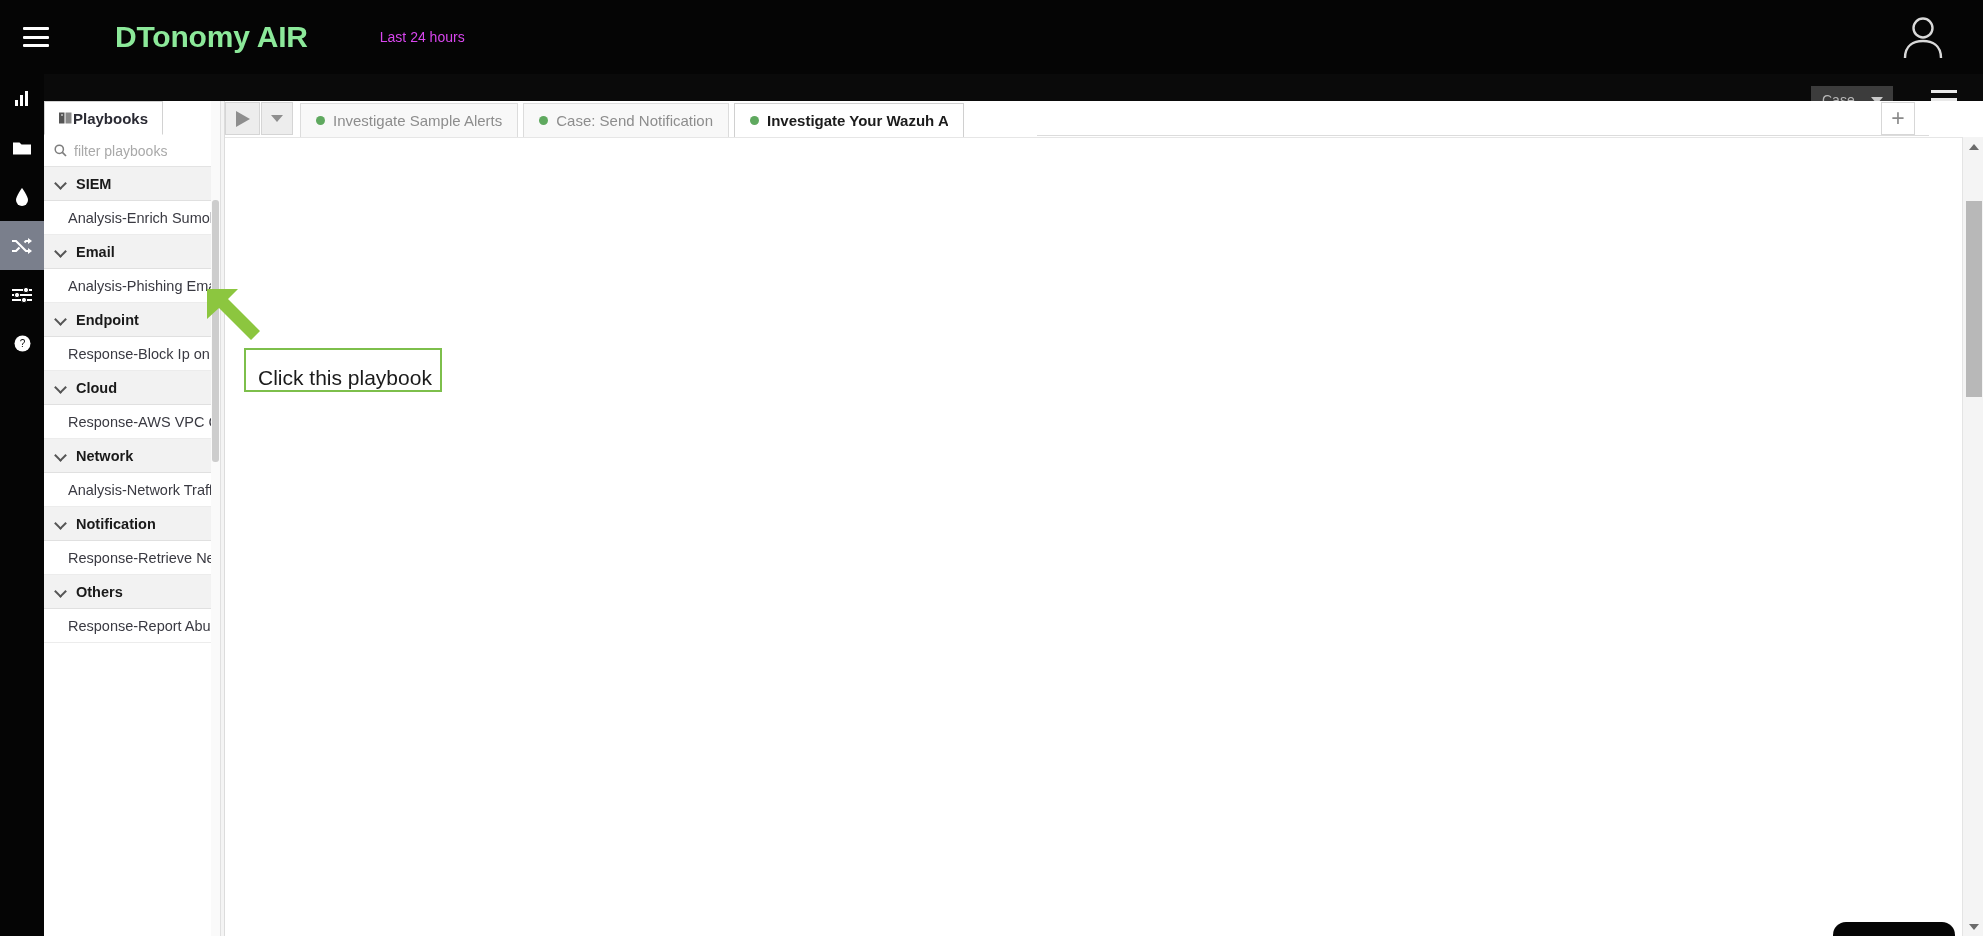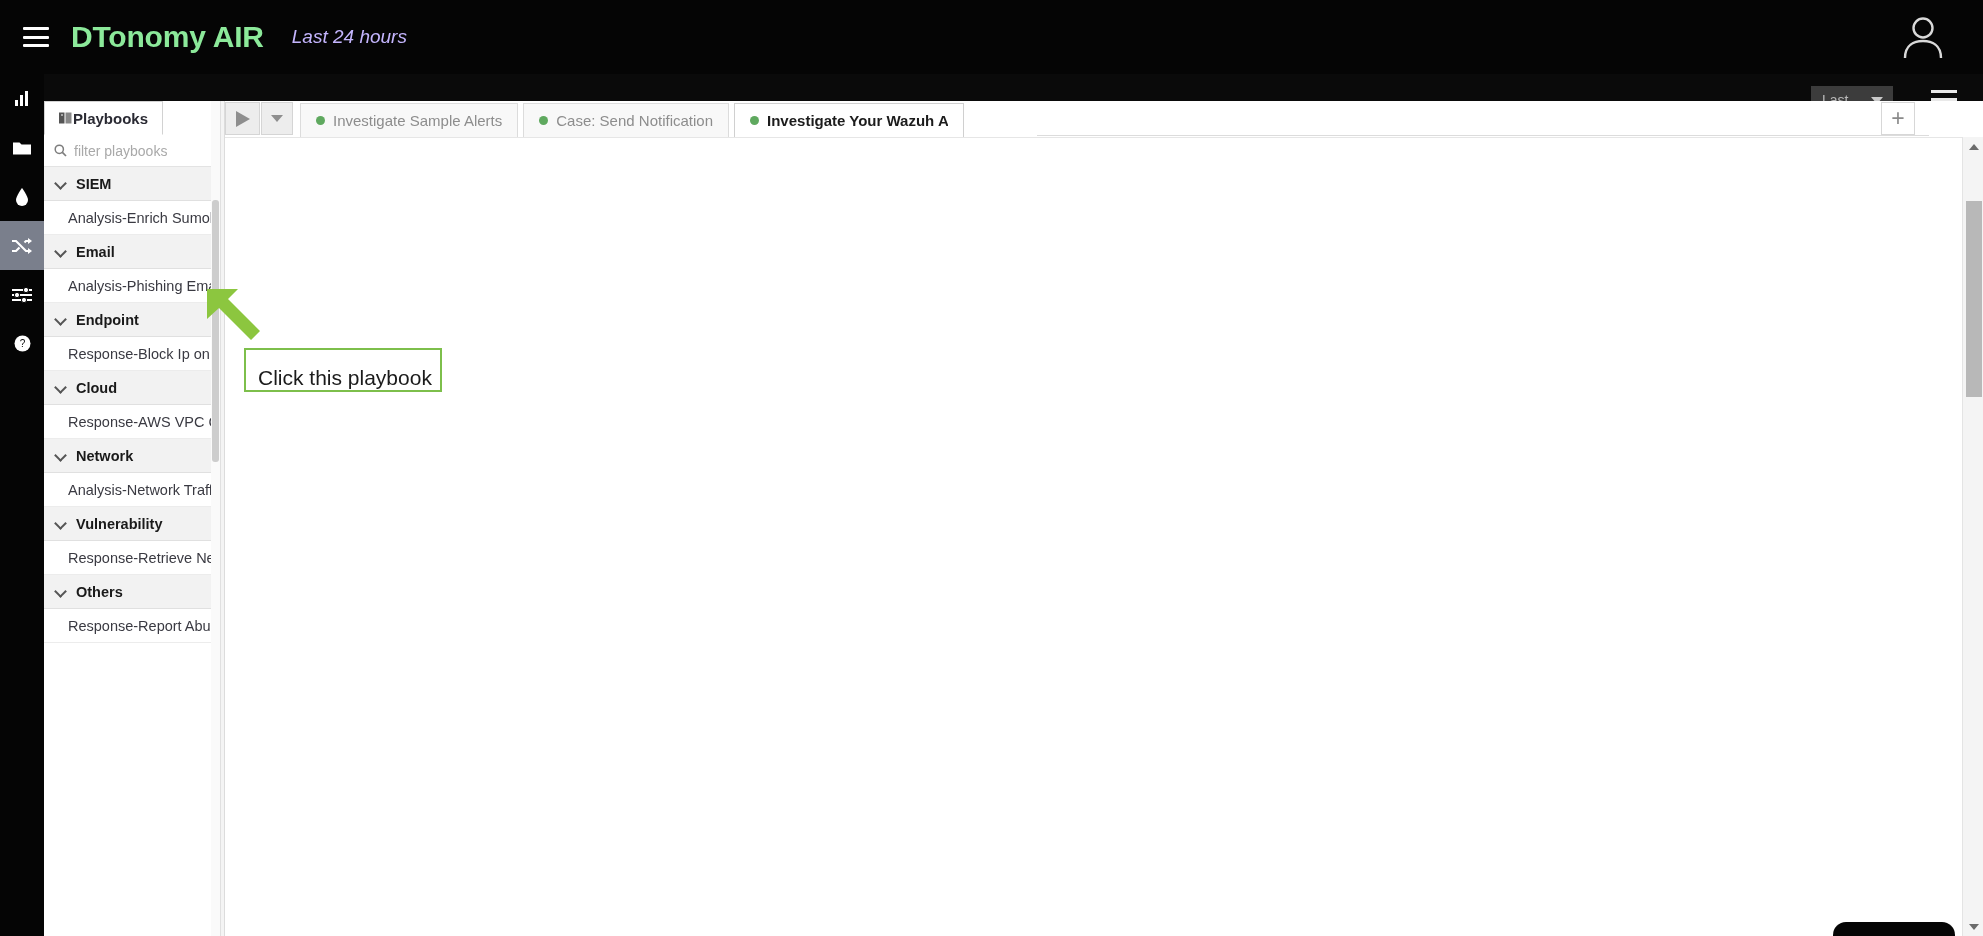--- a/index.html
+++ b/index.html
@@ -7,35 +7,35 @@
     width: 1983px; height: 936px;
     background: #ffffff;
     font-family: "Liberation Sans", sans-serif;
     overflow: hidden;
   }
   #app { position: relative; width: 1983px; height: 936px; background:#ffffff; }
 
   
   .topbar {
     position: absolute; left: 0; top: 0; width: 1983px; height: 74px;
-    background: #050505; display: flex; align-items: center;
+    background: #050505; display: flex; align-items: center; gap: 44px;
   }
   .hamburger-main {
     width: 26px; height: 20px; margin-left: 23px; margin-right: 22px;
     display: flex; flex-direction: column; justify-content: space-between;
     cursor: pointer;
   }
   .hamburger-main i { display:block; height: 3px; background: #ffffff; border-radius: 1px; }
   .brand {
     color: #8CE99A; font-size: 30px; font-weight: 700;
     letter-spacing: -0.2px; white-space: nowrap;
   }
   .timeframe {
-    color: #c4b5fd; font-size: 19px; font-weight: 400;
-    margin-left: 28px; white-space: nowrap; font-style: italic;
+    color: #d946ef; font-size: 14px; font-weight: 400;
+    margin-left: 28px; white-space: nowrap;
   }
   .user-avatar {
     position: absolute; right: 33px; top: 10px;
     width: 54px; height: 54px; cursor: pointer;
   }
 
   
   .subbar {
     position: absolute; left: 0; top: 74px; width: 1983px; height: 52px;
     background: #0a0a0a;
@@ -261,21 +261,21 @@
     <div class="brand">DTonomy AIR</div>
     <div class="timeframe">Last 24 hours</div>
     <svg class="user-avatar" viewBox="0 0 54 54">
       <circle cx="27" cy="18" r="9.5" fill="none" stroke="#d9d9d9" stroke-width="2.4"></circle>
       <path d="M9 48 C9 35 18 31 27 31 C36 31 45 35 45 48" fill="none" stroke="#d9d9d9" stroke-width="2.4"></path>
     </svg>
   </div>
 
   <div class="subbar">
     <div class="save-btn">
-      <span class="lbl">Last</span>
+      <span class="lbl">Case</span>
       <span class="caret"></span>
     </div>
     <div class="top-hamburger">
       <i></i>
         <i></i>
         <i></i>
     </div>
   </div>
 
   <div class="rail">
@@ -380,21 +380,21 @@
       <div class="pb-group">
         <span class="chev"></span>
         <span class="lbl">Network</span>
       </div>
       <div class="pb-item">
         <span class="lbl">Analysis-Network Traffic ...</span>
       </div>
 
       <div class="pb-group">
         <span class="chev"></span>
-        <span class="lbl">Vulnerability</span>
+        <span class="lbl">Notification</span>
       </div>
       <div class="pb-item">
         <span class="lbl">Response-Retrieve Ness...</span>
       </div>
 
       <div class="pb-group">
         <span class="chev"></span>
         <span class="lbl">Others</span>
       </div>
       <div class="pb-item">

